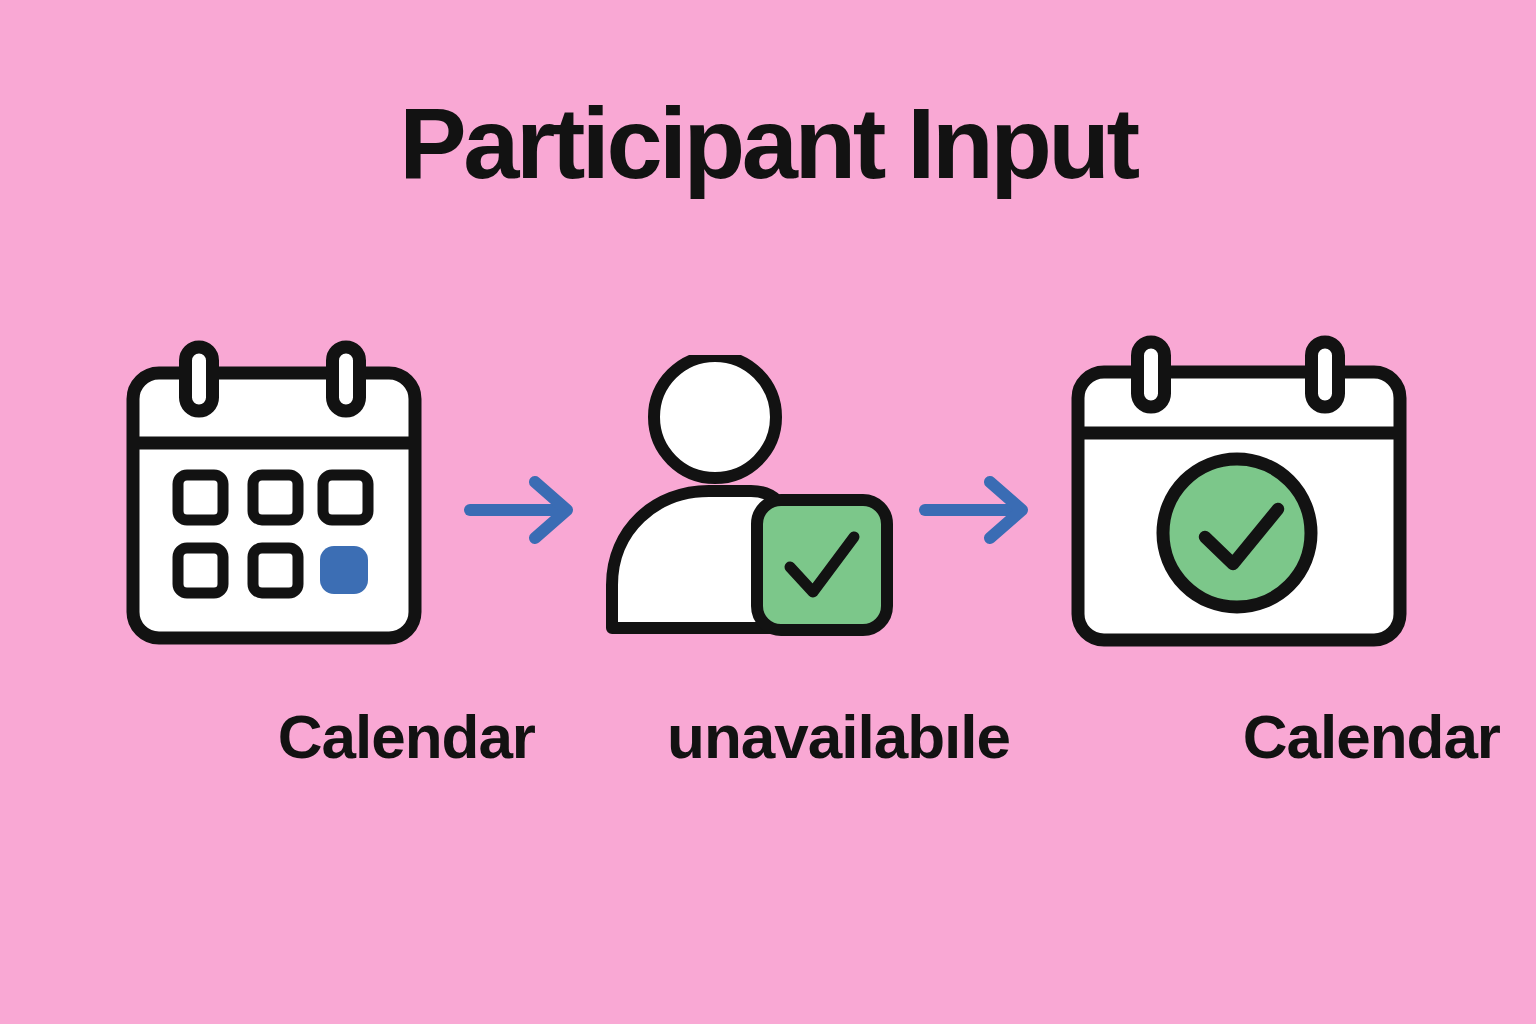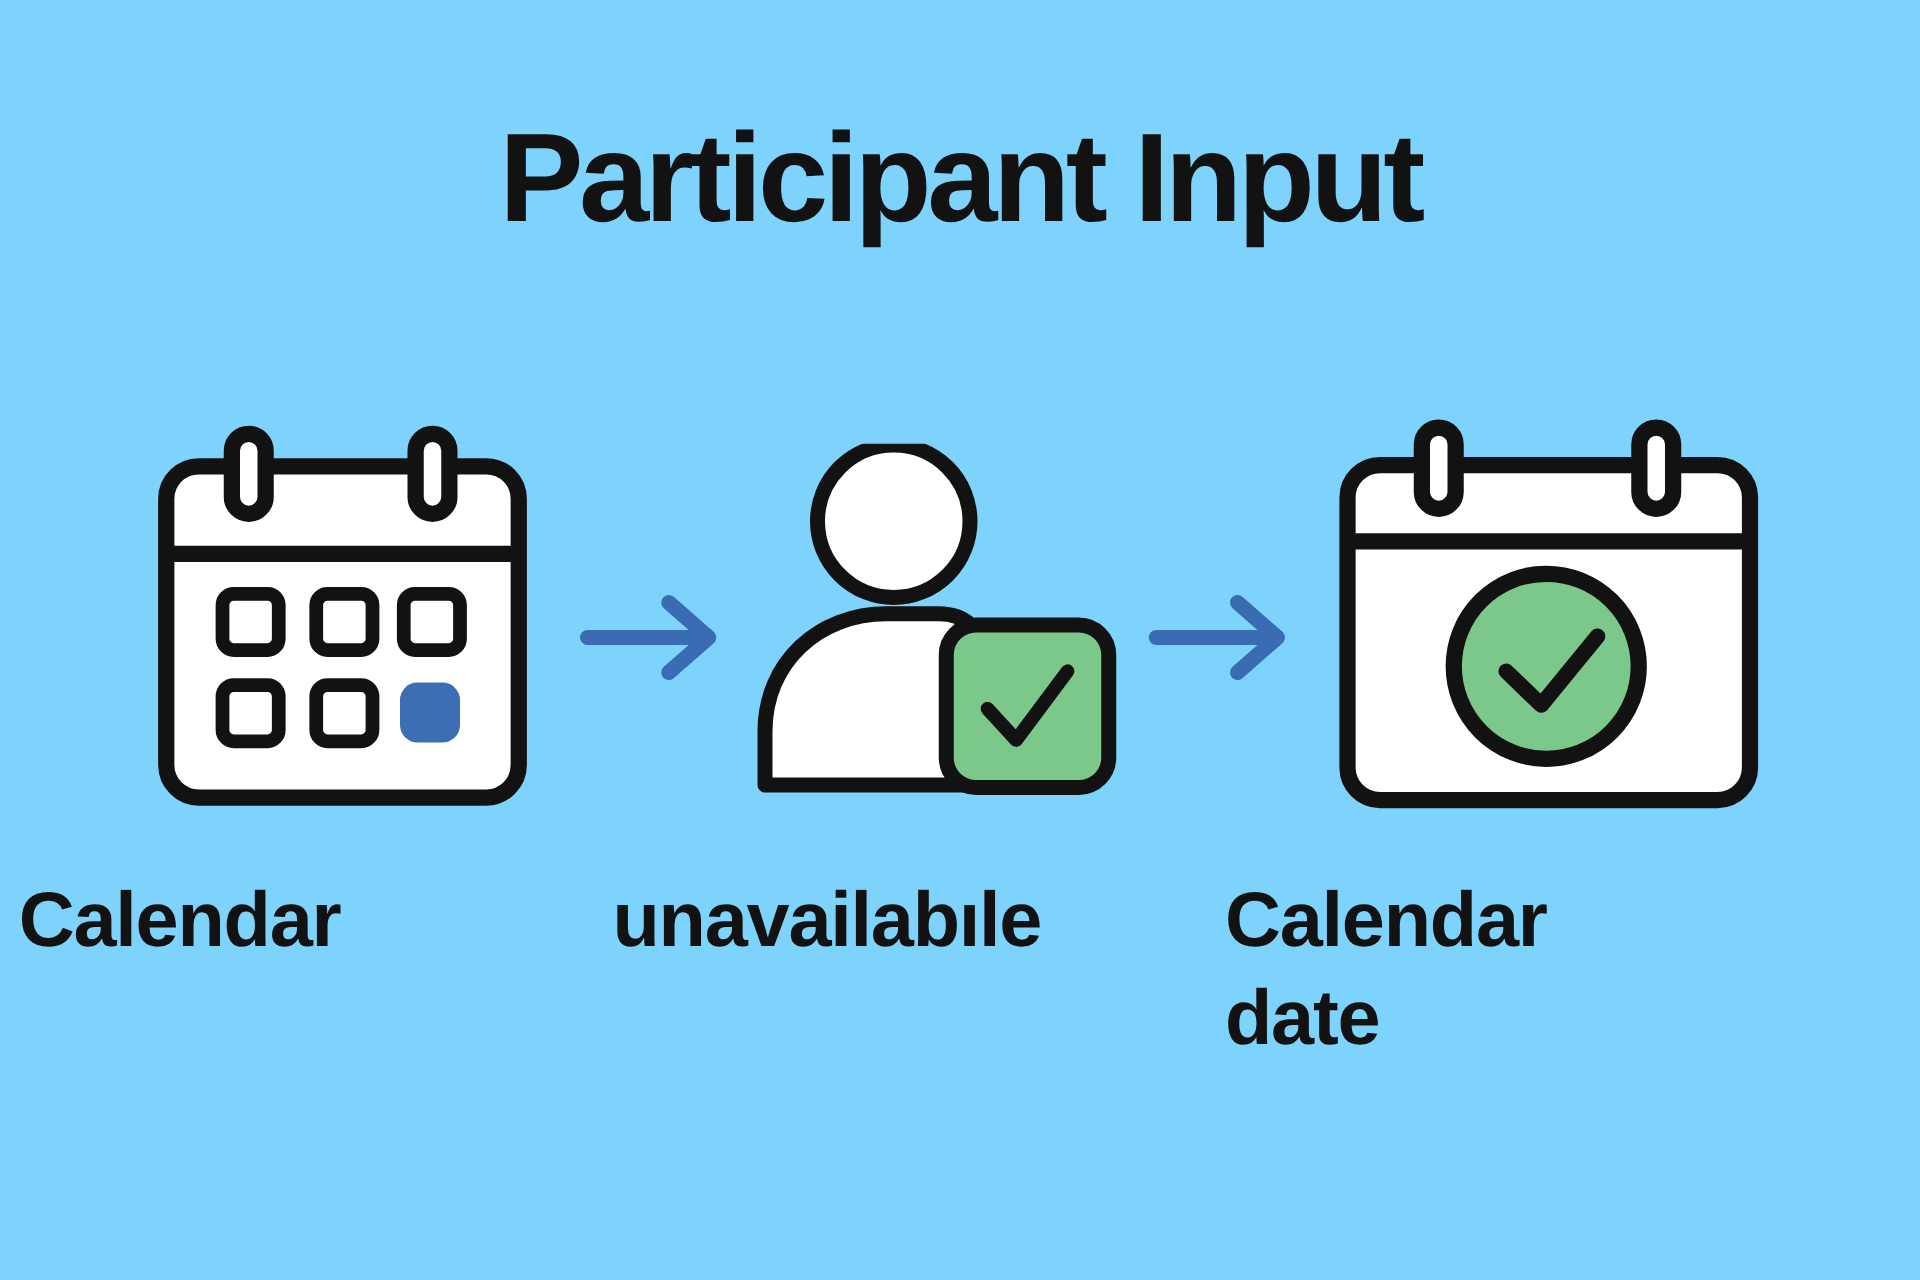--- a/index.html
+++ b/index.html
@@ -1,31 +1,31 @@
 <!DOCTYPE html>
 <html><head>
 <meta charset="utf-8">
 <style>
   html,body{margin:0;padding:0;background:#ffffff;}
   .canvas{
     position:relative;
     width:1536px;height:1024px;
-    background:#7dd3fc;
+    background:#f9a8d4;
     font-family:"Liberation Sans", sans-serif;
     overflow:hidden;
   }
   .title{
     position:absolute;left:0;right:0;top:86px;margin:0;
     text-align:center;
     font-size:101px;font-weight:bold;letter-spacing:-3.5px;
     color:#121212;
   }
   .step-label{
     position:absolute;top:698px;width:520px;
-    text-align:left;
+    text-align:right;
     font-size:62px;font-weight:bold;letter-spacing:-1px;
     line-height:78px;color:#121212;
   }
   .label-1{left:15px;}
   .label-2{left:490px;}
   .label-3{left:980px;}
   .icon{position:absolute;}
   .icon-cal1{left:120px;top:338px;width:310px;height:315px;}
   .icon-person{left:595px;top:355px;width:310px;height:290px;}
   .icon-cal3{left:1065px;top:333px;width:350px;height:320px;}
@@ -88,16 +88,15 @@
   <div class="step-label label-1">
     <div>Calendar</div>
   </div>
 
   <div class="step-label label-2">
     <div>unavailabıle</div>
   </div>
 
   <div class="step-label label-3">
     <div>Calendar</div>
-    <div>date</div>
   </div>
 
 </div>
 
 </body></html>

